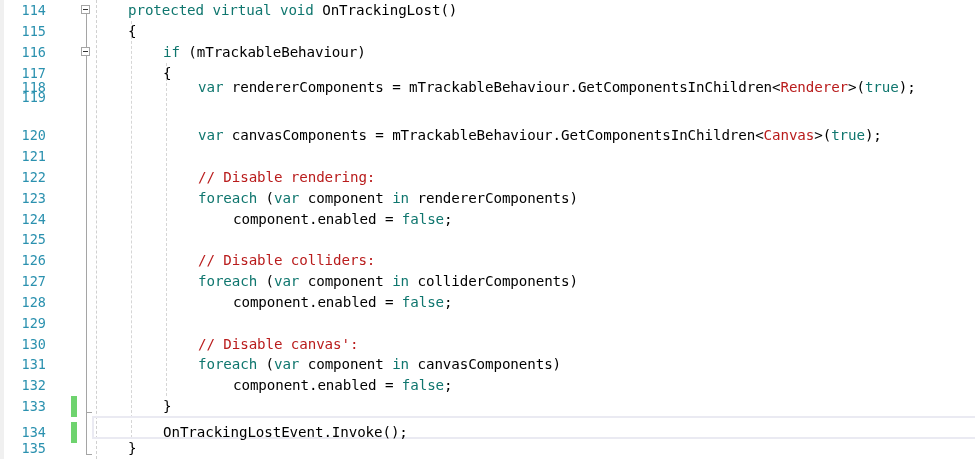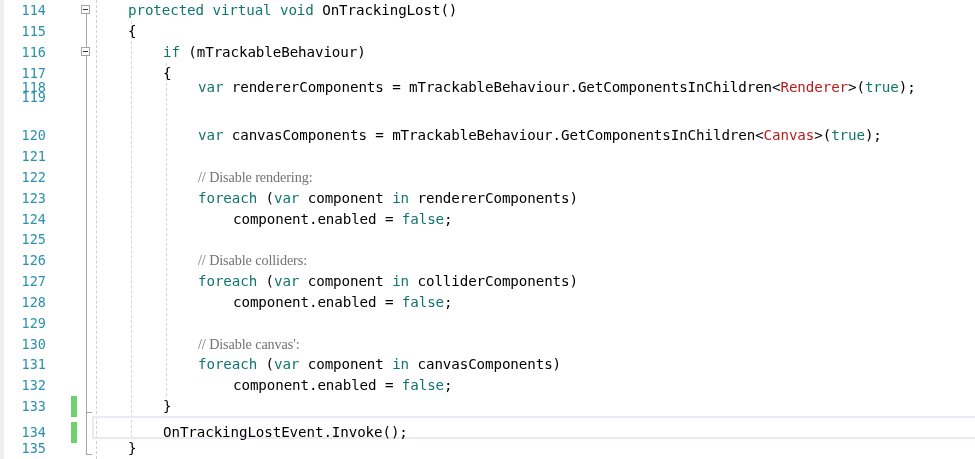--- a/index.html
+++ b/index.html
@@ -5,21 +5,21 @@
   html, body { margin: 0; padding: 0; background: #ffffff; }
   body { width: 975px; height: 459px; overflow: hidden; position: relative; font-family: "DejaVu Sans Mono", "Liberation Mono", monospace; }
   .editor { position: absolute; left: 0; top: 0; width: 975px; height: 459px; background: #ffffff; }
   .left-strip { position: absolute; left: 0; top: 0; width: 4px; height: 459px; background: #f0f0f0; }
   .line { position: absolute; left: 0; width: 975px; height: 21px; }
   .ln { position: absolute; left: 4px; width: 42px; text-align: right; color: #2b91af; font-size: 13.5px; line-height: 21px; font-family: "DejaVu Sans Mono", monospace; }
   .change-bar { position: absolute; left: 71px; width: 6px; height: 21px; background: #6ed36e; }
   .code { position: absolute; left: 128px; white-space: pre; font-size: 14.2px; line-height: 21px; color: #000000; letter-spacing: -0.1px; }
   .kw { color: #0f766e; }
   .ty { color: #b91c1c; }
-  .cm { color: #737373; font-family: Liberation Serif, serif; }
+  .cm { color: #b91c1c; }
   .fold-line { position: absolute; left: 86px; width: 1px; background: #a5a5a5; }
   .fold-box { position: absolute; left: 81px; width: 9px; height: 9px; border: 1px solid #a5a5a5; background: #fff; box-sizing: border-box; }
   .fold-box::after { content: ""; position: absolute; left: 1px; top: 3px; width: 5px; height: 1px; background: #333; }
   .fold-end { position: absolute; left: 86px; width: 6px; height: 1px; background: #a5a5a5; }
   .margin-dash { position: absolute; left: 96px; top: 0; height: 459px; border-left: 1px dashed #d0d0d0; }
   .guide { position: absolute; border-left: 1px dashed #d6d6d6; width: 0; }
   .current-line { position: absolute; left: 92px; top: 416px; width: 883px; height: 19px; border-top: 2px solid #eaeaf2; border-bottom: 2px solid #eaeaf2; border-left: 2px solid #eaeaf2; box-sizing: content-box; }
 </style>
 </head>
 <body>

